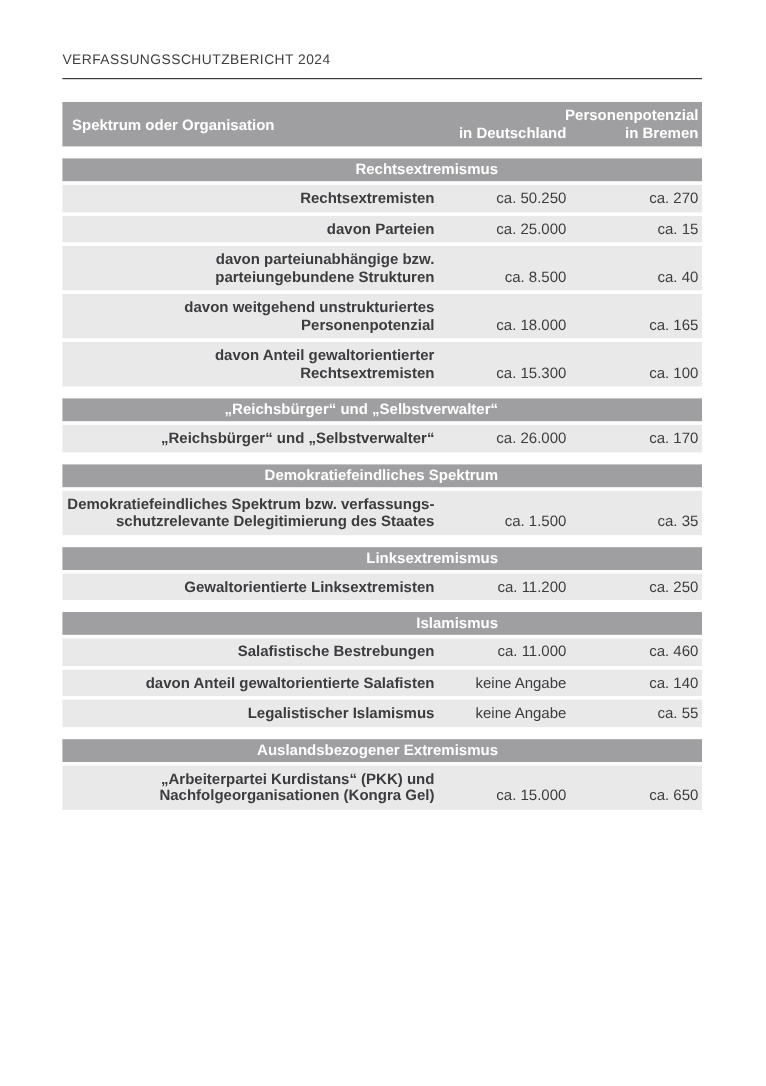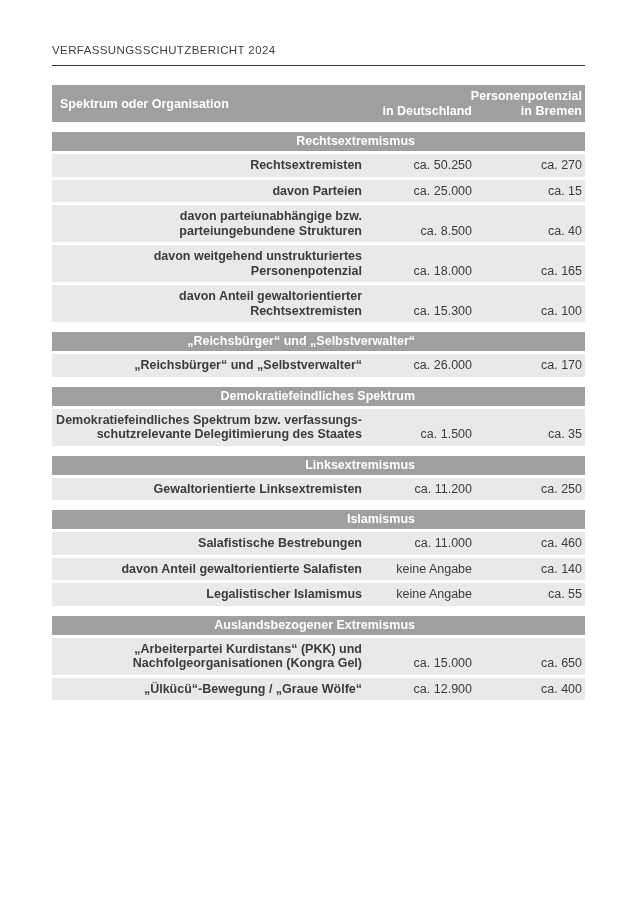--- a/index.html
+++ b/index.html
@@ -125,21 +125,16 @@
           <div class="cell-de">keine Angabe</div>
           <div class="cell-hb">ca. 55</div>
         </div>
         <div class="section-title">Auslandsbezogener Extremismus</div>
         <div class="trow">
           <div class="cell-label">„Arbeiterpartei Kurdistans“ (PKK) und
 Nachfolgeorganisationen (Kongra Gel)</div>
           <div class="cell-de">ca. 15.000</div>
           <div class="cell-hb">ca. 650</div>
         </div>
-        <div class="trow">
-          <div class="cell-label">„Ülkücü“-Bewegung / „Graue Wölfe“</div>
-          <div class="cell-de">ca. 12.900</div>
-          <div class="cell-hb">ca. 400</div>
-        </div>
       </div>
 
   </div>
 </div>
 
 </body></html>

